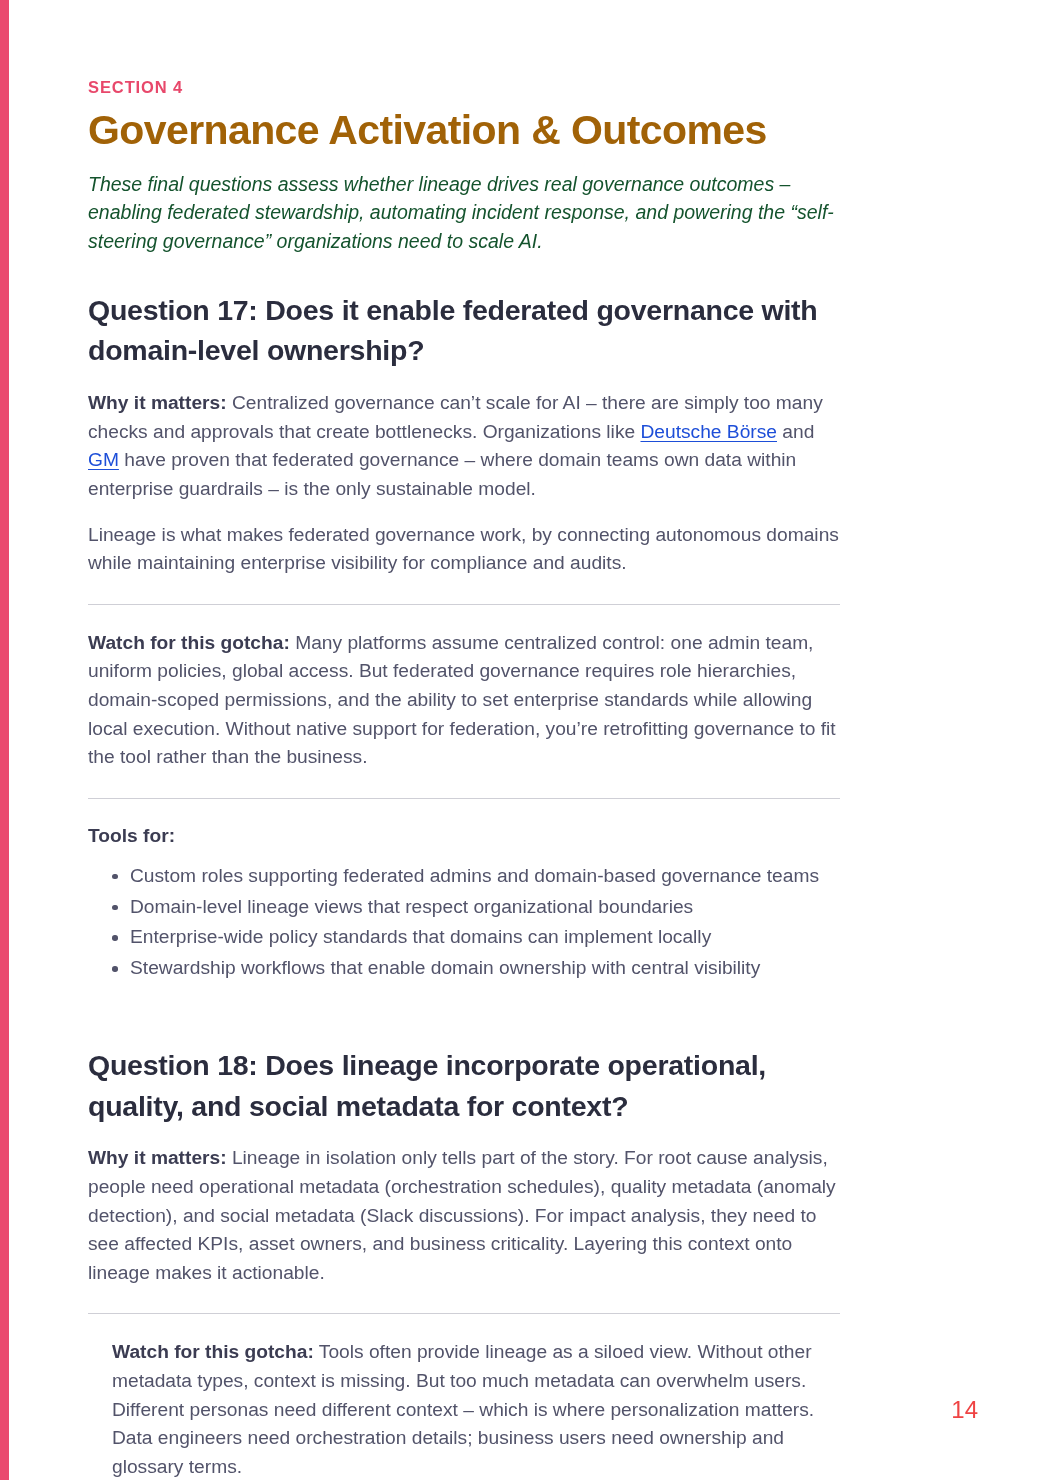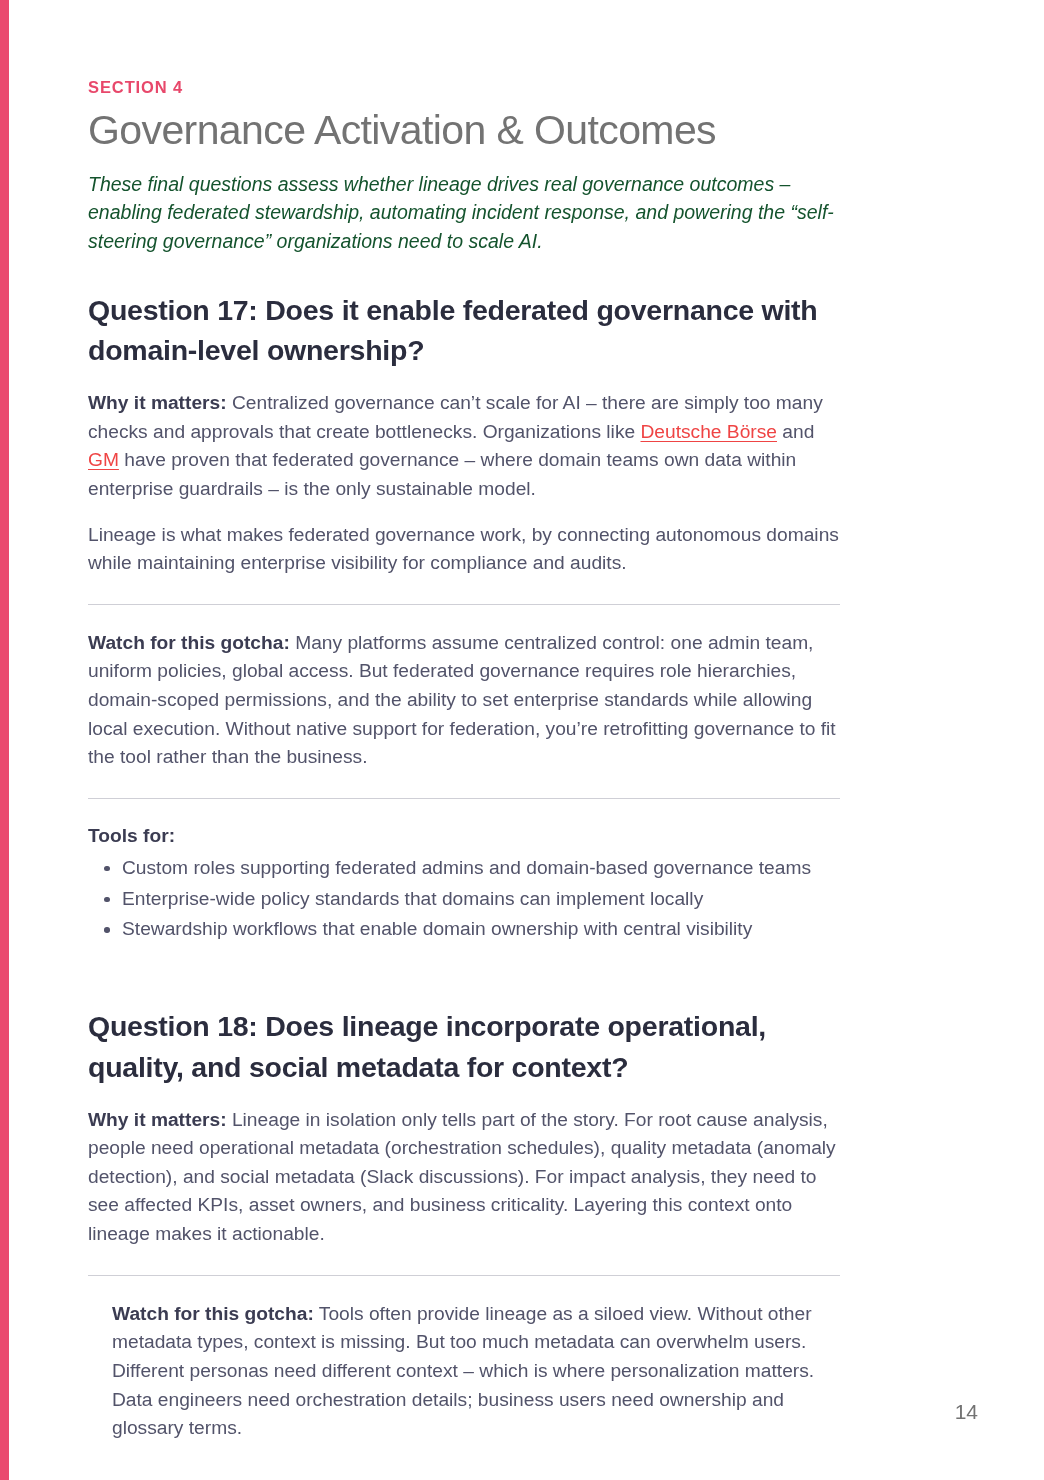--- a/index.html
+++ b/index.html
@@ -41,22 +41,22 @@
     font-weight: bold;
     letter-spacing: 0.9px;
     color: #e8486b;
     margin: 0 0 10px 0;
     line-height: 1.2;
   }
 
   
   .page-title {
     font-size: 41px;
-    font-weight: normal;
-    color: #737373;
+    font-weight: bold;
+    color: #a16207;
     letter-spacing: -0.6px;
     margin: 5px 0 16px 0;
     line-height: 1.12;
   }
 
   
   .intro {
     font-size: 19.5px;
     font-style: italic;
     color: #14532d;
@@ -84,21 +84,21 @@
     line-height: 1.49;
     margin: 0 0 17px 0;
     max-width: 880px;
   }
   .body-p:last-child { margin-bottom: 0; margin-left: 24px; }
   .lead {
     font-weight: bold;
     color: #3b3c52;
   }
   .doclink {
-    color: #ef4444;
+    color: #1d4ed8;
     text-decoration: underline;
     text-underline-offset: 2.5px;
   }
 
   
   .divider {
     border: 0;
     border-top: 1.6px solid #cfcfd6;
     width: 752px;
     margin: 26px 0 24px 0;
@@ -107,21 +107,21 @@
   
   .lookfor-label {
     font-size: 19.2px;
     font-weight: bold;
     color: #3b3c52;
     margin: 0 0 4px 0;
     line-height: 1.4;
   }
   ul.lookfor-list {
     list-style: none;
-    margin: 4px;
+    margin: 12px;
     padding: 0;
   }
   ul.lookfor-list li {
     font-size: 19.2px;
     color: #52536a;
     line-height: 1.5;
     padding-left: 30px;
     position: relative;
     margin-bottom: 2px;
   }
@@ -134,22 +134,22 @@
     height: 5.5px;
     border-radius: 50%;
     background: #52536a;
   }
 
   
   .page-number {
     position: absolute;
     right: 66px;
     bottom: 58px;
-    font-size: 21px;
-    color: #737373;
+    font-size: 24px;
+    color: #ef4444;
     line-height: 1;
   }
 </style>
 </head>
 <body>
 
 <div id="accent-stripe"></div>
 
 <div id="page">
 
@@ -171,20 +171,21 @@
 
   <p class="body-p">
     <span class="lead">Watch for this gotcha:</span><span> Many platforms assume centralized control: one admin team, uniform policies, global access. But federated governance requires role hierarchies, domain-scoped permissions, and the ability to set enterprise standards while allowing local execution. Without native support for federation, you’re retrofitting governance to fit the tool rather than the business.</span>
   </p>
 
   <hr class="divider">
 
   <p class="lookfor-label">Tools for:</p>
   <ul class="lookfor-list">
     <li>Custom roles supporting federated admins and domain-based governance teams</li>
+    <li>Domain-level lineage views that respect organizational boundaries</li>
     <li>Enterprise-wide policy standards that domains can implement locally</li>
     <li>Stewardship workflows that enable domain ownership with central visibility</li>
   </ul>
 
   <h2 class="q-heading q18">Question 18: Does lineage incorporate operational, quality, and social metadata for context?</h2>
 
   <p class="body-p">
     <span class="lead">Why it matters:</span><span> Lineage in isolation only tells part of the story. For root cause analysis, people need operational metadata (orchestration schedules), quality metadata (anomaly detection), and social metadata (Slack discussions). For impact analysis, they need to see affected KPIs, asset owners, and business criticality. Layering this context onto lineage makes it actionable.</span>
   </p>
 

